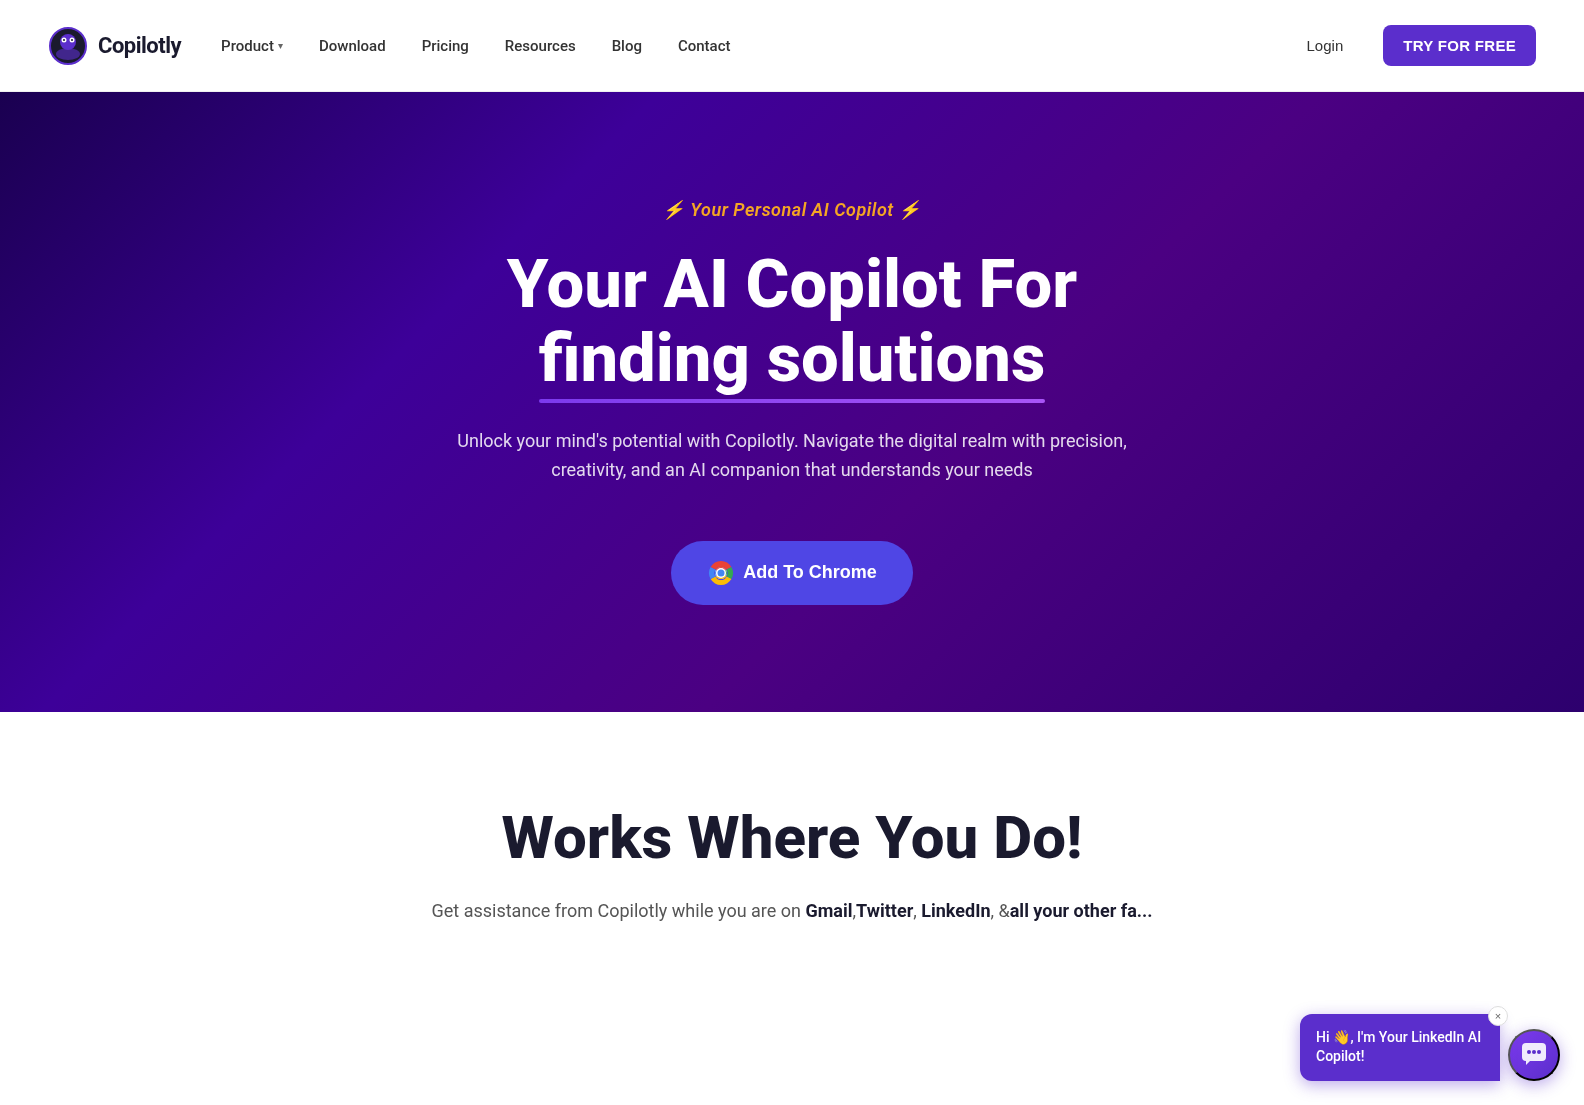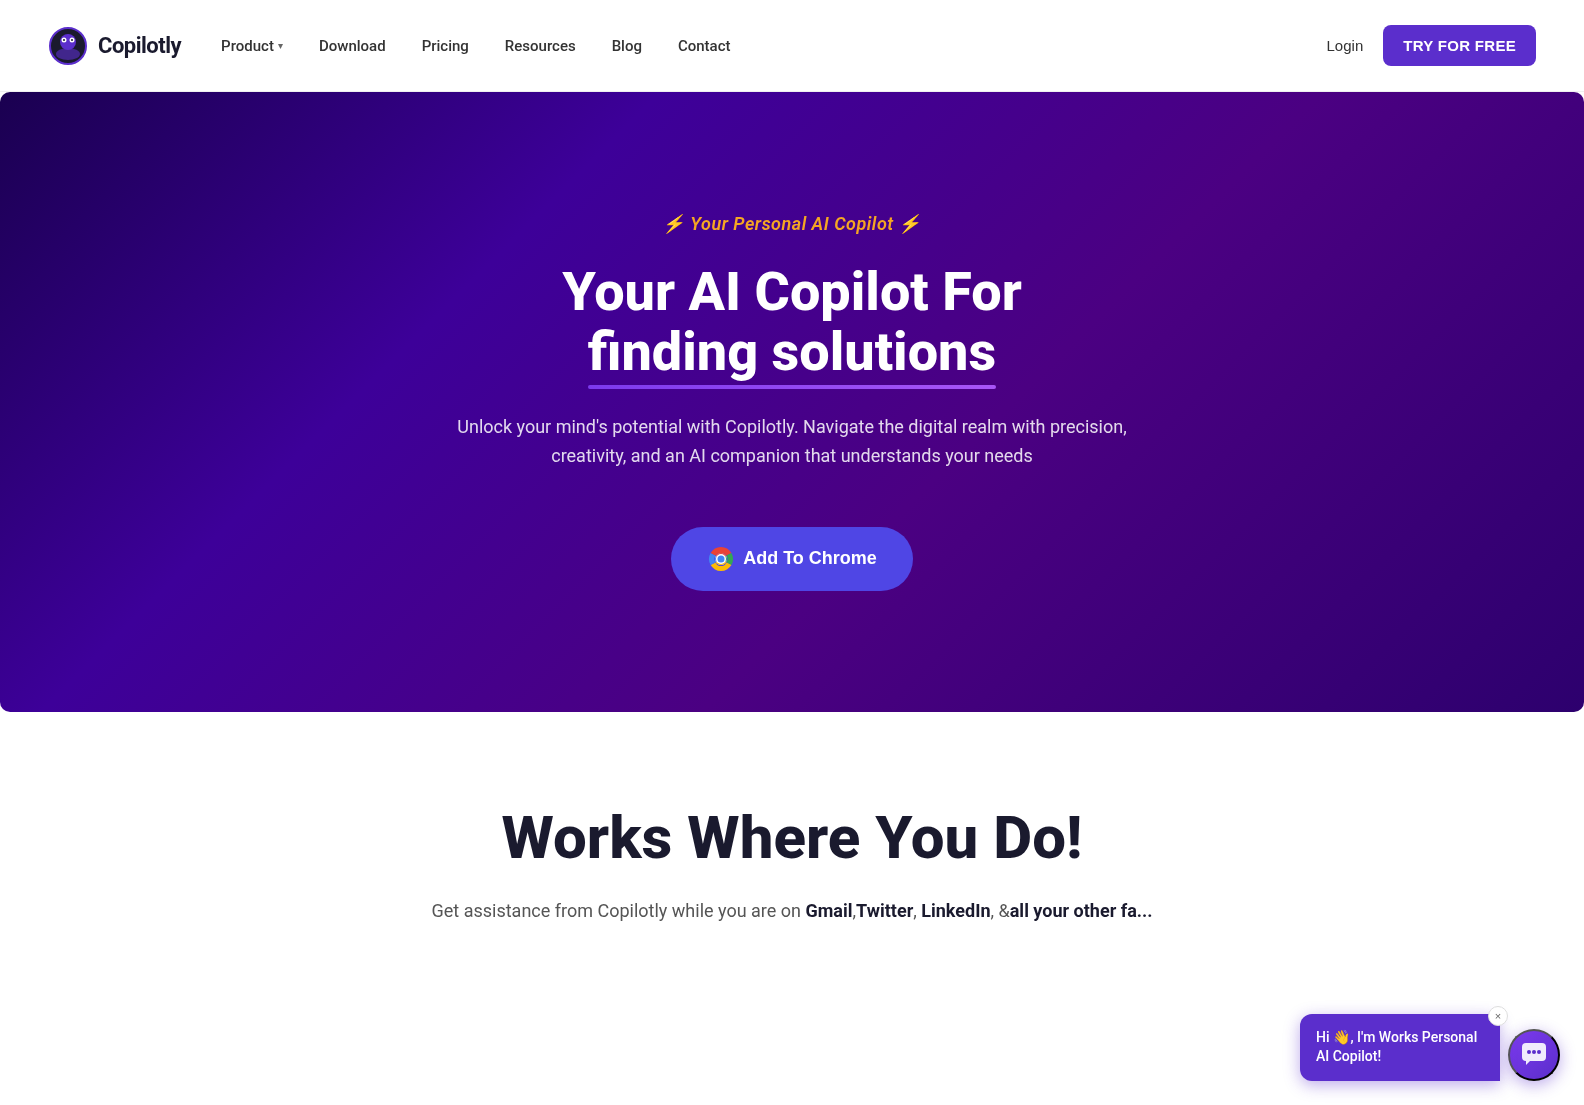--- a/index.html
+++ b/index.html
@@ -70,21 +70,21 @@
     }
 
     .chevron-down {
       font-size: 10px;
       color: #666;
     }
 
     .navbar-right {
       display: flex;
       align-items: center;
-      gap: 20px;
+      gap: 40px;
       margin-left: 39px;
     }
 
     .login-btn {
       background: none;
       border: none;
       font-size: 15px;
       font-weight: 500;
       color: #333;
       cursor: pointer;
@@ -106,34 +106,33 @@
     .hero {
       background: linear-gradient(135deg, #1a0050 0%, #3d0099 30%, #4B0082 60%, #2d006e 100%);
       min-height: 620px;
       display: flex;
       flex-direction: column;
       align-items: center;
       justify-content: center;
       text-align: center;
       padding: 80px 64px;
       position: relative;
-      border-radius: 10px;
     }
 
     .hero-tagline {
       font-size: 18px;
       font-weight: 600;
       color: #f5a623;
       margin-bottom: 28px;
       letter-spacing: 0.5px;
       font-style: italic;
     }
 
     .hero-title {
-      font-size: 54px;
+      font-size: 67px;
       font-weight: 800;
       color: #ffffff;
       line-height: 1.1;
       margin-bottom: 32px;
       max-width: 900px;
     }
 
     .hero-title .ai-text {
       color: #ffffff;
     }
@@ -370,21 +369,21 @@
 
 <section class="works-section">
   <h2 class="works-title">Works Where You Do!</h2>
   <p class="works-subtitle">
     <span>Get assistance from Copilotly while you are on </span><strong>Gmail</strong>,<strong>Twitter</strong>, <strong>LinkedIn</strong>, &amp;<strong>all your other fa...</strong>
   </p>
 </section>
 
 <div class="chat-widget">
   <div style="position:relative;">
-    <div class="chat-bubble">Hi 👋, I'm Works Personal AI Copilot!</div>
+    <div class="chat-bubble">Hi 👋, I'm Your LinkedIn AI Copilot!</div>
     <button class="chat-close-btn">×</button>
   </div>
   <button class="chat-icon-btn">
     <svg viewBox="0 0 28 28" fill="none" xmlns="http://www.w3.org/2000/svg">
       <rect x="2" y="2" width="24" height="18" rx="4" fill="white" opacity="0.9"></rect>
       <path d="M6 24 L10 20 L6 20 Z" fill="white" opacity="0.9"></path>
       <circle cx="9" cy="11" r="2" fill="#5B2ECC"></circle>
       <circle cx="14" cy="11" r="2" fill="#5B2ECC"></circle>
       <circle cx="19" cy="11" r="2" fill="#5B2ECC"></circle>
     </svg>

